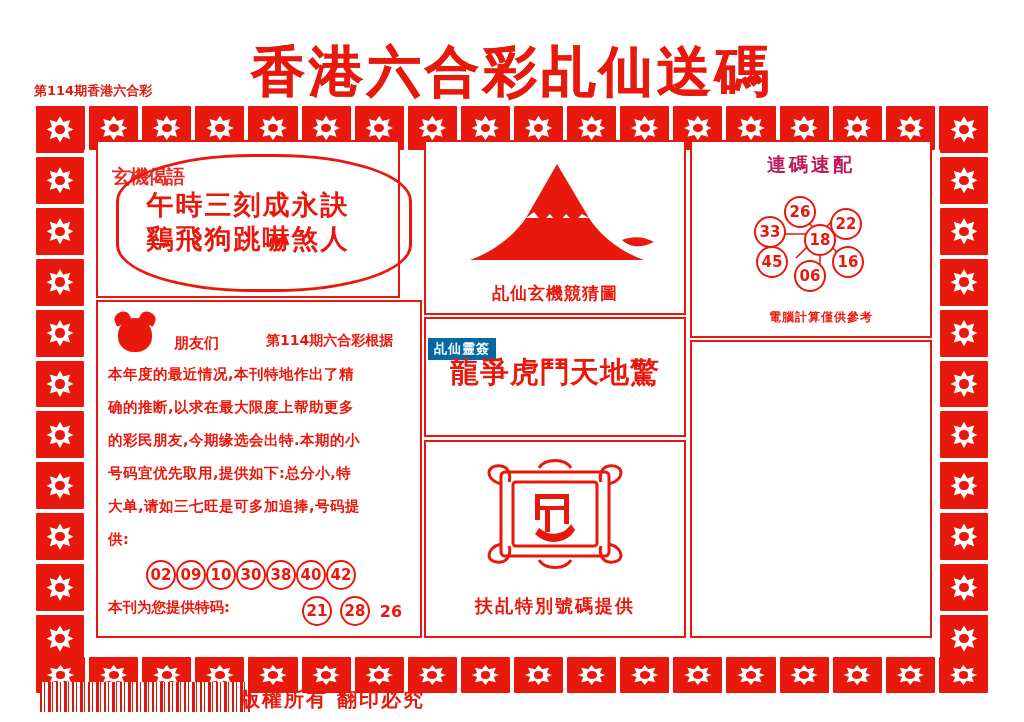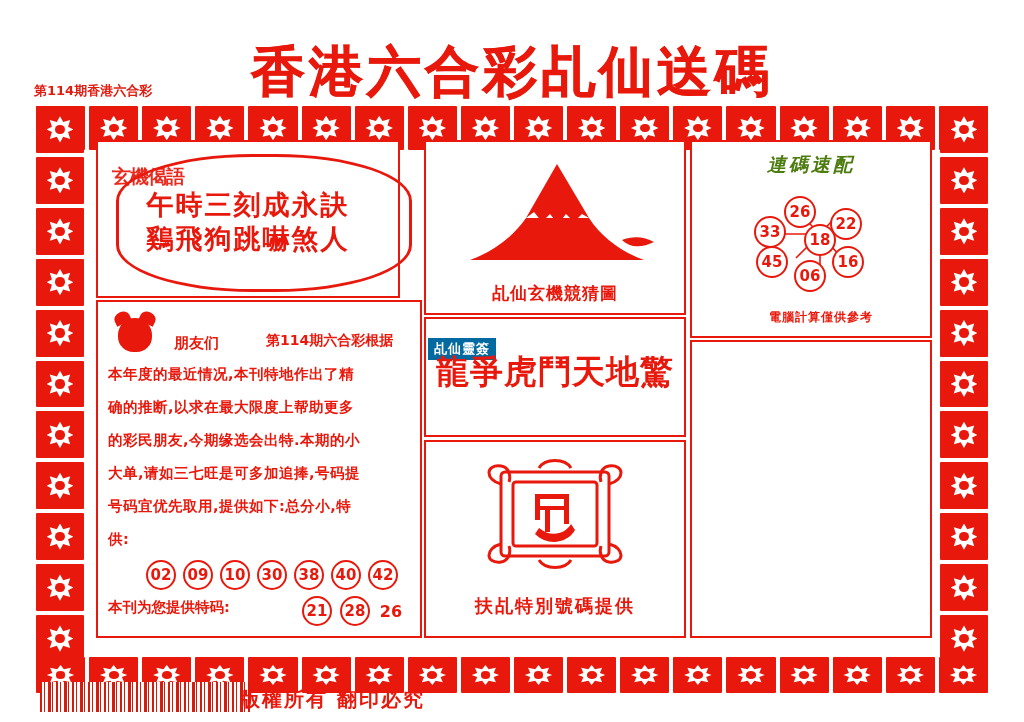--- a/index.html
+++ b/index.html
@@ -204,21 +204,20 @@
     line-height: 33px;
     font-weight: bold;
     font-family: "DejaVu Sans", sans-serif;
     letter-spacing: 0.5px;
   }
   .nums-row {
     position: absolute;
     left: 48px;
     top: 258px;
     display: flex;
-    gap: 7px;
     align-items: center;
   }
   .num-ball {
     width: 26px;
     height: 26px;
     border: 2px solid #e8190c;
     border-radius: 50%;
     color: #e8190c;
     font-size: 15px;
     font-weight: bold;
@@ -292,21 +291,21 @@
   .couplet-lines {
     position: absolute;
     left: 0; right: 0;
     top: 34px;
     text-align: center;
     color: #e8190c;
     font-family: "DejaVu Serif", serif;
     font-weight: bold;
   }
   .couplet-line {
-    font-size: 33px;
+    font-size: 29px;
     line-height: 38px;
     letter-spacing: 1px;
   }
 
   
   .seal-panel { left: 424px; top: 440px; width: 262px; height: 198px; }
   .seal-outer {
     position: absolute;
     left: 50%;
     top: 14px;
@@ -326,26 +325,25 @@
     letter-spacing: 2px;
   }
 
   
   .lianma-panel { left: 690px; top: 140px; width: 242px; height: 198px; }
   .lianma-title {
     position: absolute;
     left: 0; right: 0;
     top: 10px;
     text-align: center;
-    color: #4d7c0f;
+    color: #be185d;
     font-size: 19px;
     font-weight: bold;
     font-family: "DejaVu Serif", serif;
     letter-spacing: 3px;
-    font-style: italic;
   }
   .lianma-note {
     position: absolute;
     left: 0; right: 0;
     bottom: 10px;
     text-align: center;
     color: #e8190c;
     font-size: 12px;
     font-weight: bold;
     font-family: "DejaVu Sans", sans-serif;
@@ -491,22 +489,22 @@
       <div class="horn1"></div>
         <div class="horn2"></div>
         <div class="blob"></div>
     </div>
     <div class="art-greet">朋友们</div>
     <div class="art-issue">第114期六合彩根据</div>
     <div class="art-body">
       <div>本年度的最近情况,本刊特地作出了精</div>
       <div>确的推断,以求在最大限度上帮助更多</div>
       <div>的彩民朋友,今期缘选会出特.本期的小</div>
+      <div>号码宜优先取用,提供如下:总分小,特</div>
       <div>大单,请如三七旺是可多加追捧,号码提</div>
-      <div>号码宜优先取用,提供如下:总分小,特</div>
       <div>供:</div>
     </div>
     <div class="nums-row">
       <div class="num-ball">02</div>
       <div class="num-ball">09</div>
       <div class="num-ball">10</div>
       <div class="num-ball">30</div>
       <div class="num-ball">38</div>
       <div class="num-ball">40</div>
       <div class="num-ball">42</div>

